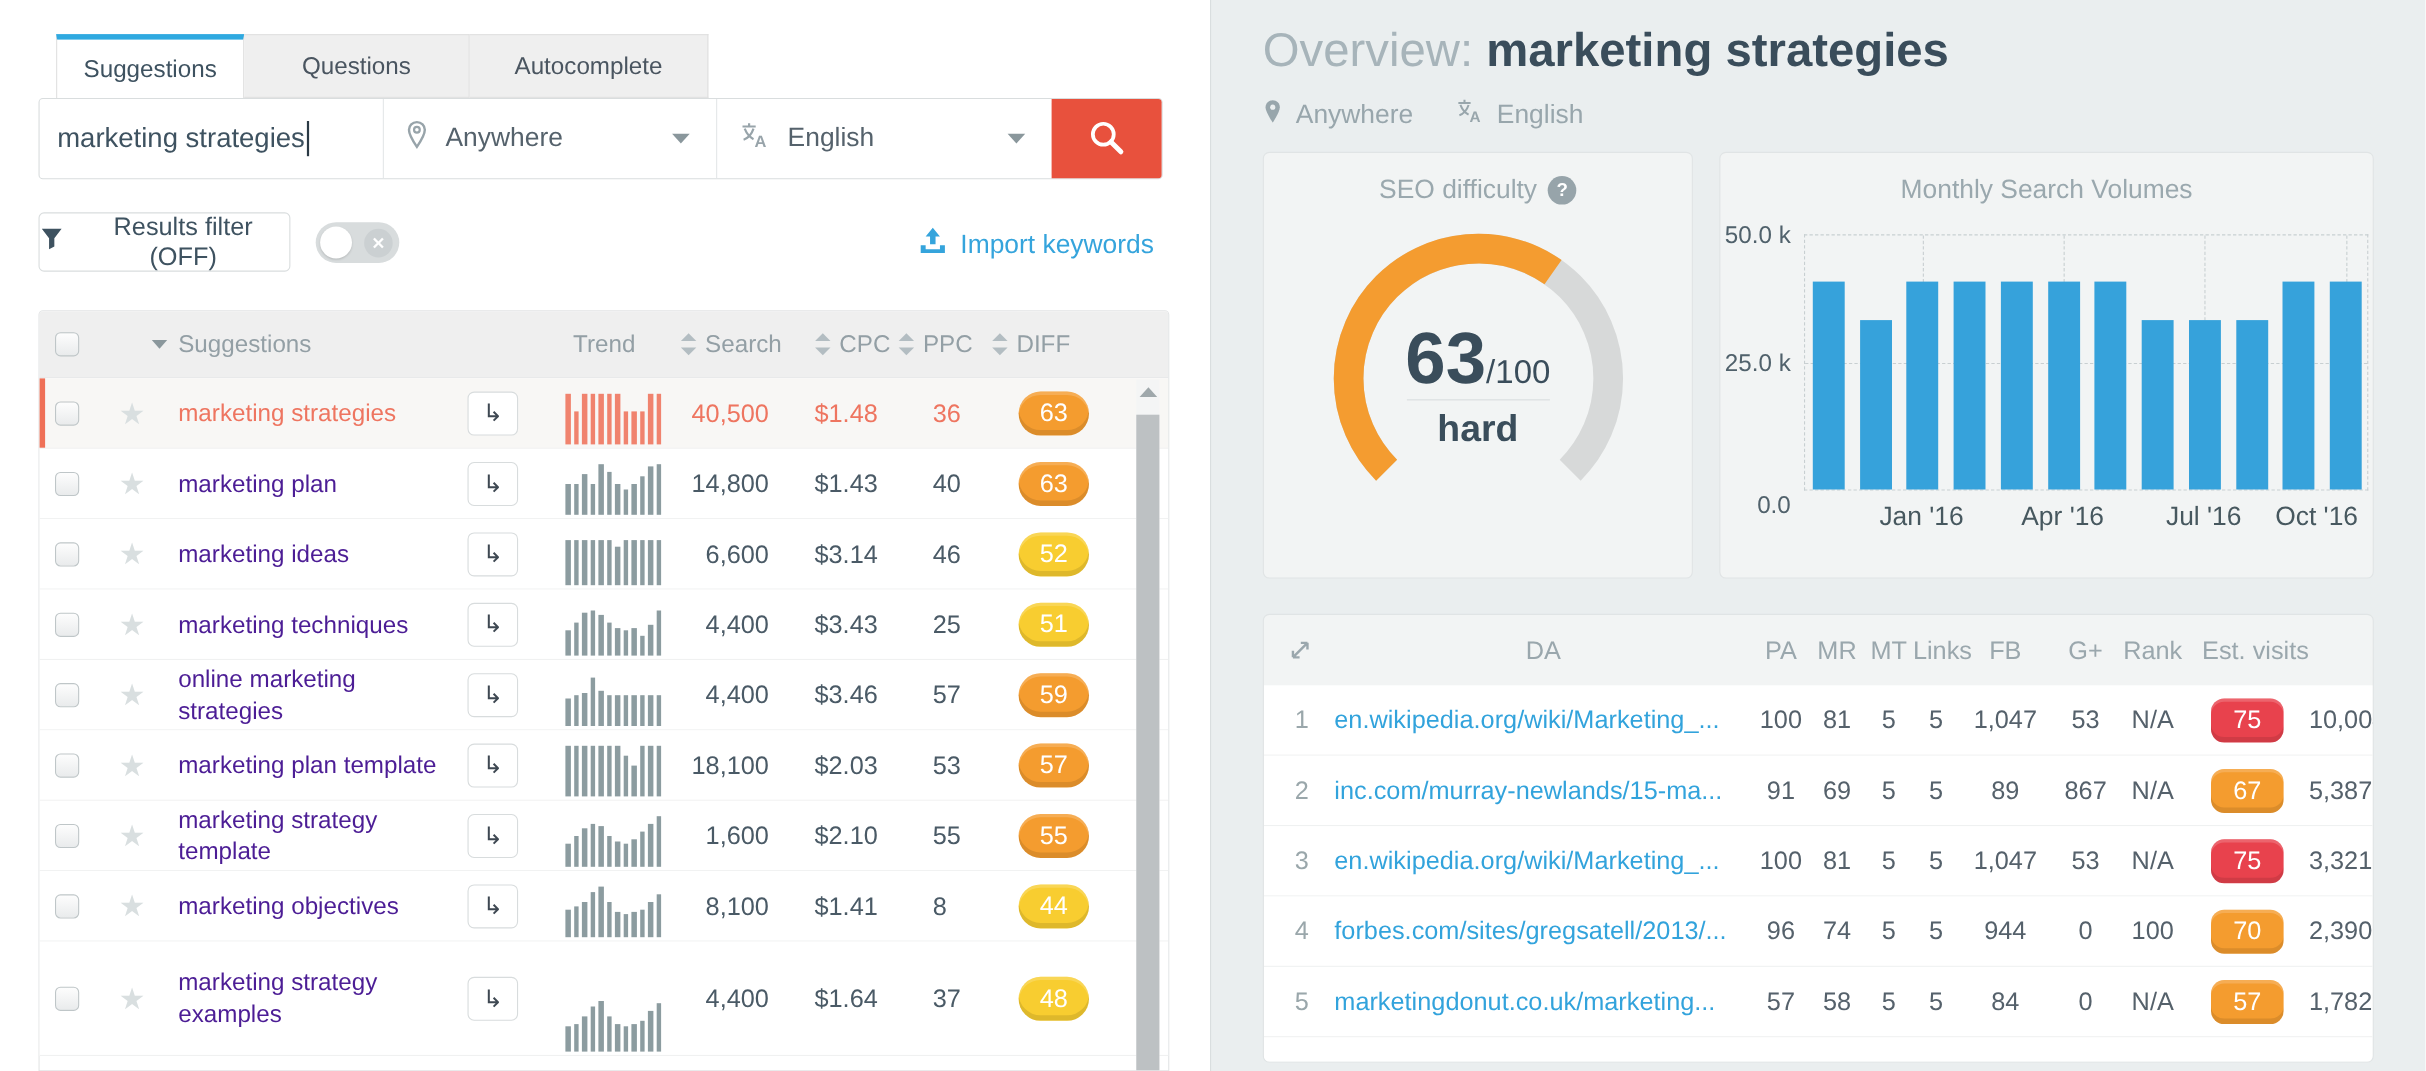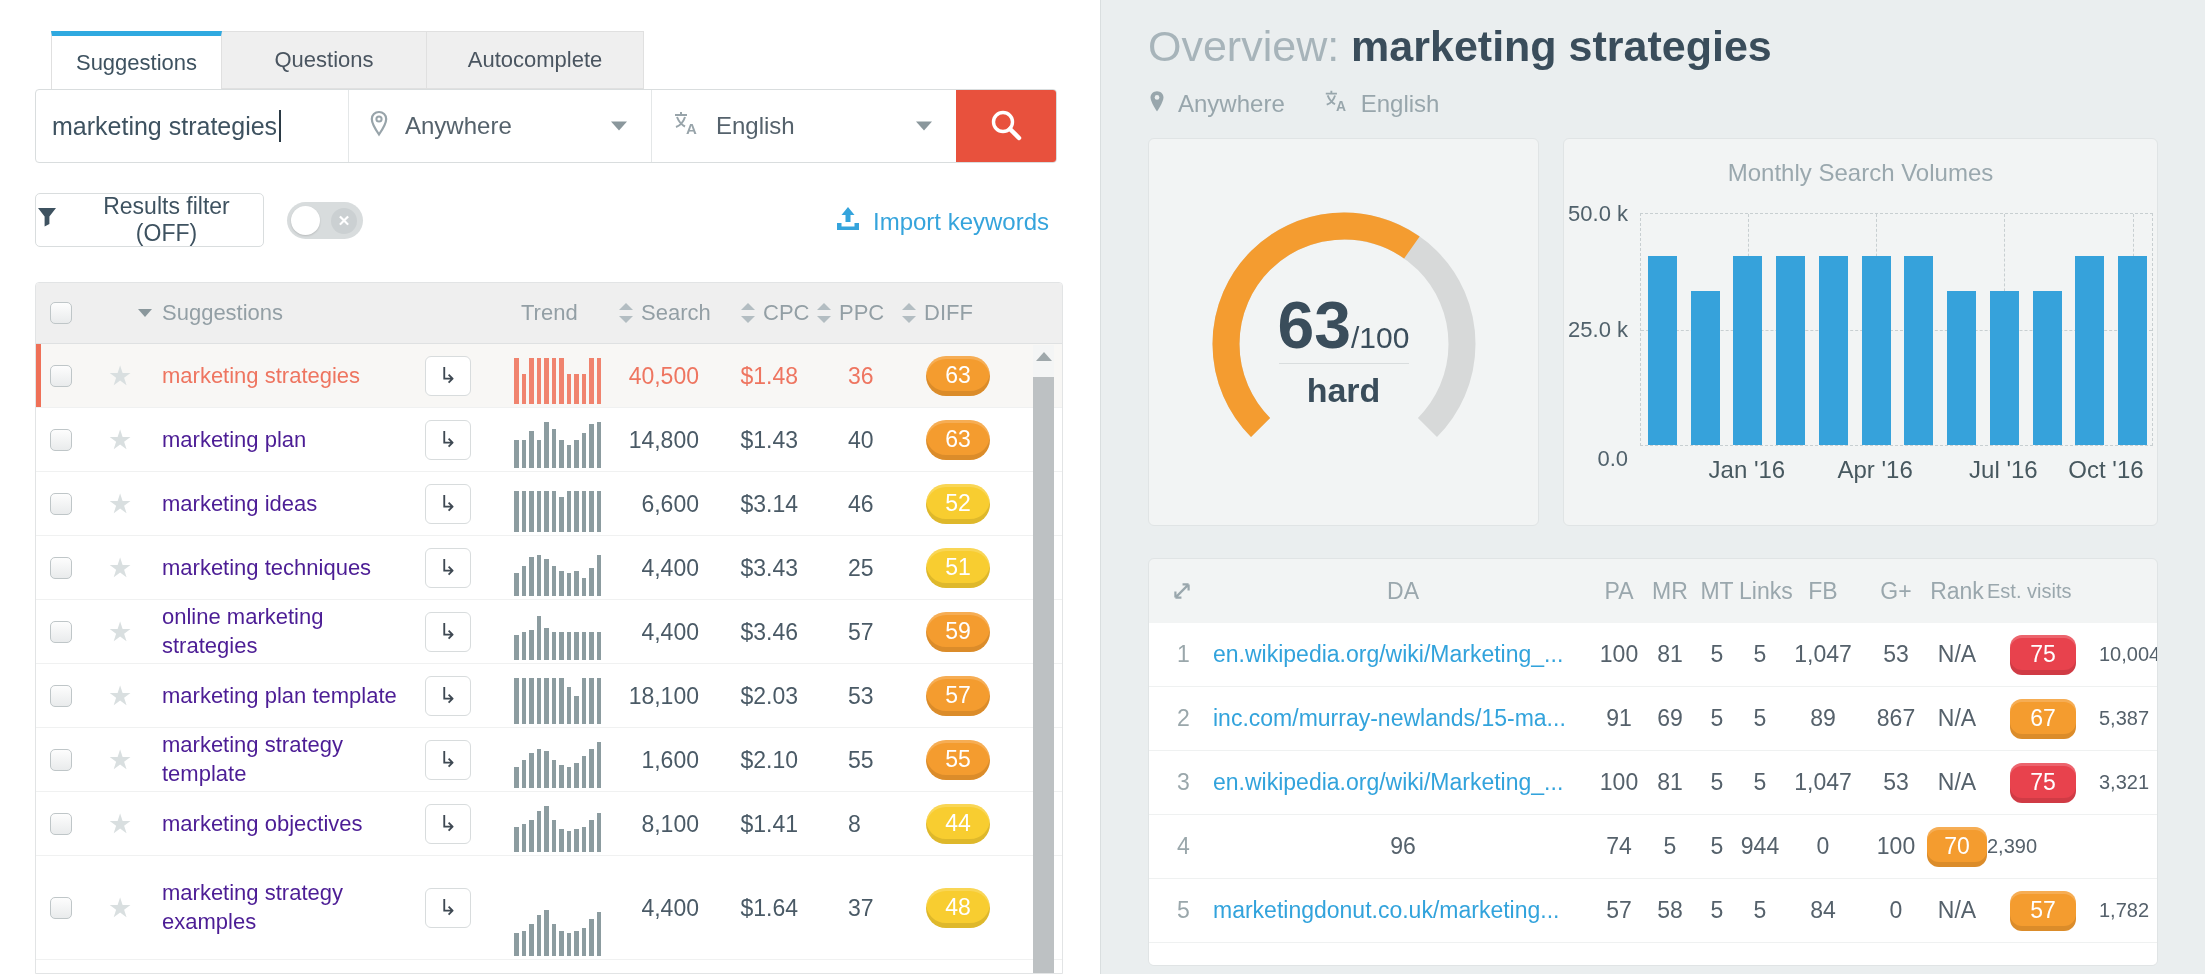--- a/index.html
+++ b/index.html
@@ -130,21 +130,21 @@
   .serp-row.partial { height:23px; border-bottom:none; }
   .c-idx { padding-left:28px; color:#9AA7AB; font-size:23px; }
   .c-exp { padding-left:22px; display:flex; align-items:center; cursor:pointer; }
   .c-url { color:#32A3DC; font-size:23px; white-space:nowrap; overflow:hidden; cursor:pointer; }
   .c-num { text-align:center; color:#55616B; font-size:23px; }
   .serp-head .c-num, .serp-head .c-url, .serp-head .c-est { color:#9AA7AD; }
   .c-rank { display:flex; justify-content:center; }
   .rank-badge { width:66px; height:40px; border-radius:12px; color:#fff; font-size:23px;
     display:flex; align-items:center; justify-content:center;
     box-shadow:inset 0 -5px 0 rgba(0,0,0,.10), inset 0 3px 0 rgba(255,255,255,.18); }
-  .c-est { text-align:left; color:#55616B; font-size:20px; }
+  .c-est { text-align:right; color:#55616B; font-size:23px; }
 </style>
 </head>
 <body>
 
 <div class="app">
 
   <div class="left-panel">
 
     <div class="tabs">
       <div class="tab active" style="width:171px">
@@ -475,20 +475,24 @@
       <span>
         <svg width="26" height="26" viewBox="0 0 28 28">
           <path d="M3 6 H15 M9 3 V6 M13 8 C11 14 7 17 4 18 M5 8 C7 13 10 16 13 17.5" fill="none" stroke="#98A6AC" stroke-width="2"></path>
           <text x="14" y="25" font-size="15" font-weight="bold" fill="#98A6AC" font-family="Liberation Sans, sans-serif">A</text>
         </svg>
       </span>
       <span>English</span>
     </div>
 
     <div class="card seo-card">
+      <div class="card-title">
+        <span>SEO difficulty</span>
+        <span class="q-icon">?</span>
+      </div>
       <svg class="gauge-svg" width="290" height="290" viewBox="0 0 290 290">
         <circle cx="145" cy="145" r="118" fill="none" stroke="#D7D9D9" stroke-width="27" pathLength="100" stroke-dasharray="75 25" transform="rotate(135 145 145)"></circle>
         <circle id="gauge-arc" cx="145" cy="145" r="118" fill="none" stroke="#F49C30" stroke-width="27" pathLength="100" stroke-dasharray="47.25 52.75" transform="rotate(135 145 145)"></circle>
       </svg>
       <div class="g-center g-val">
         <span class="g-big">63</span><span class="g-max">/100</span>
       </div>
       <div class="g-div"></div>
       <div class="g-center g-verdict">hard</div>
     </div>
@@ -583,20 +587,21 @@
             <span class="c-num">1,047</span>
             <span class="c-num">53</span>
             <span class="c-num">N/A</span>
             <span class="c-rank">
               <span class="rank-badge bg-red">75</span>
             </span>
             <span class="c-est">3,321</span>
           </div>
           <div class="serp-row">
             <span class="c-idx">4</span>
+            <span class="c-url">forbes.com/sites/gregsatell/2013/...</span>
             <span class="c-num">96</span>
             <span class="c-num">74</span>
             <span class="c-num">5</span>
             <span class="c-num">5</span>
             <span class="c-num">944</span>
             <span class="c-num">0</span>
             <span class="c-num">100</span>
             <span class="c-rank">
               <span class="rank-badge bg-orange">70</span>
             </span>

